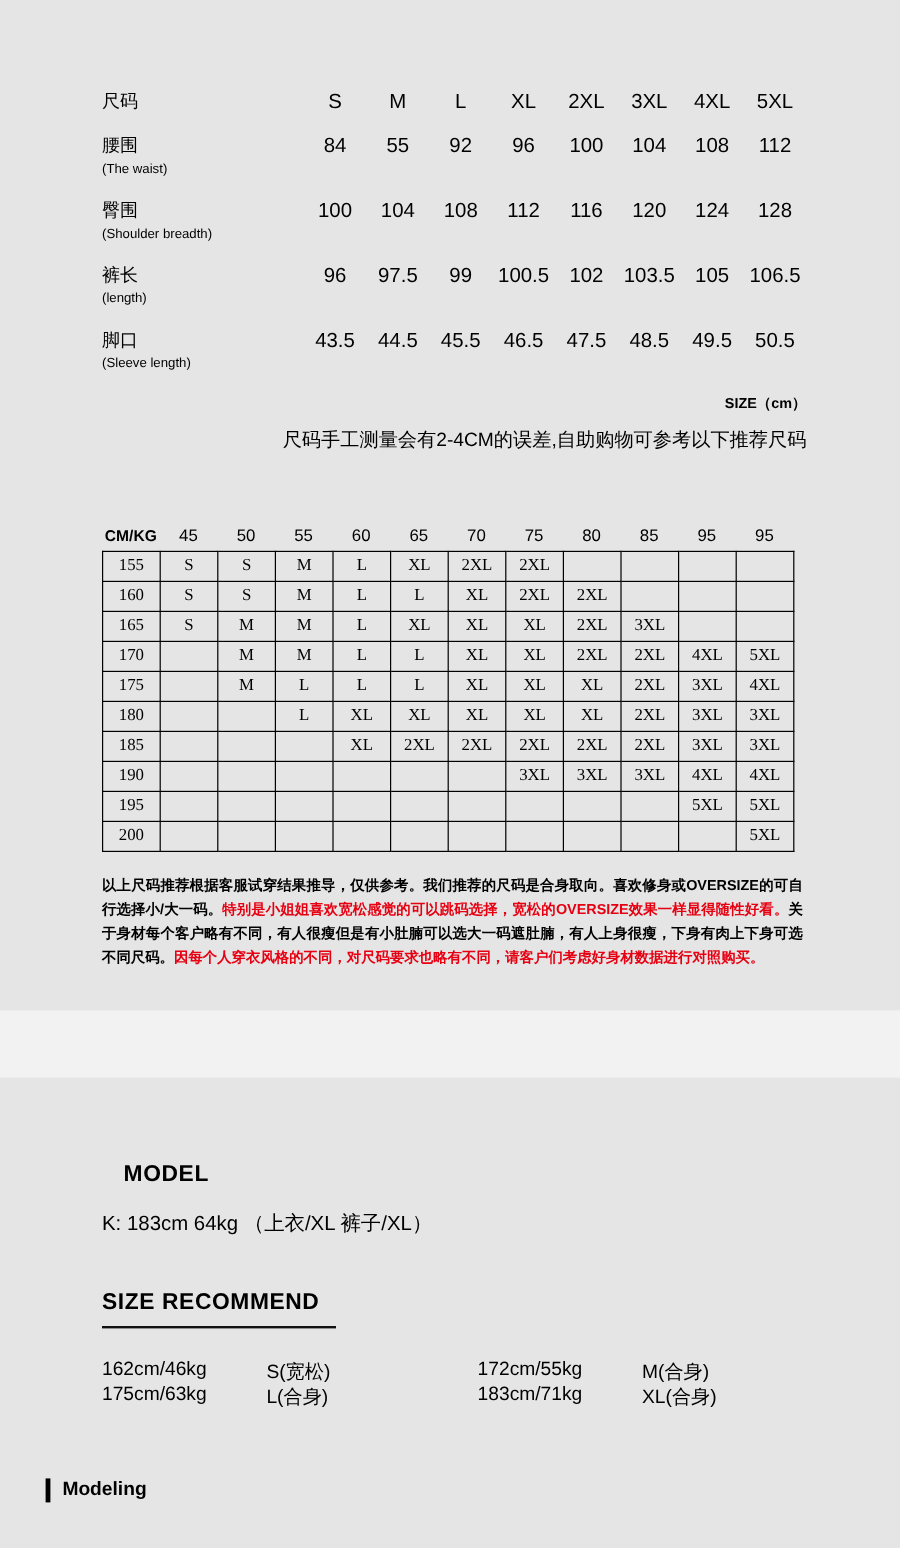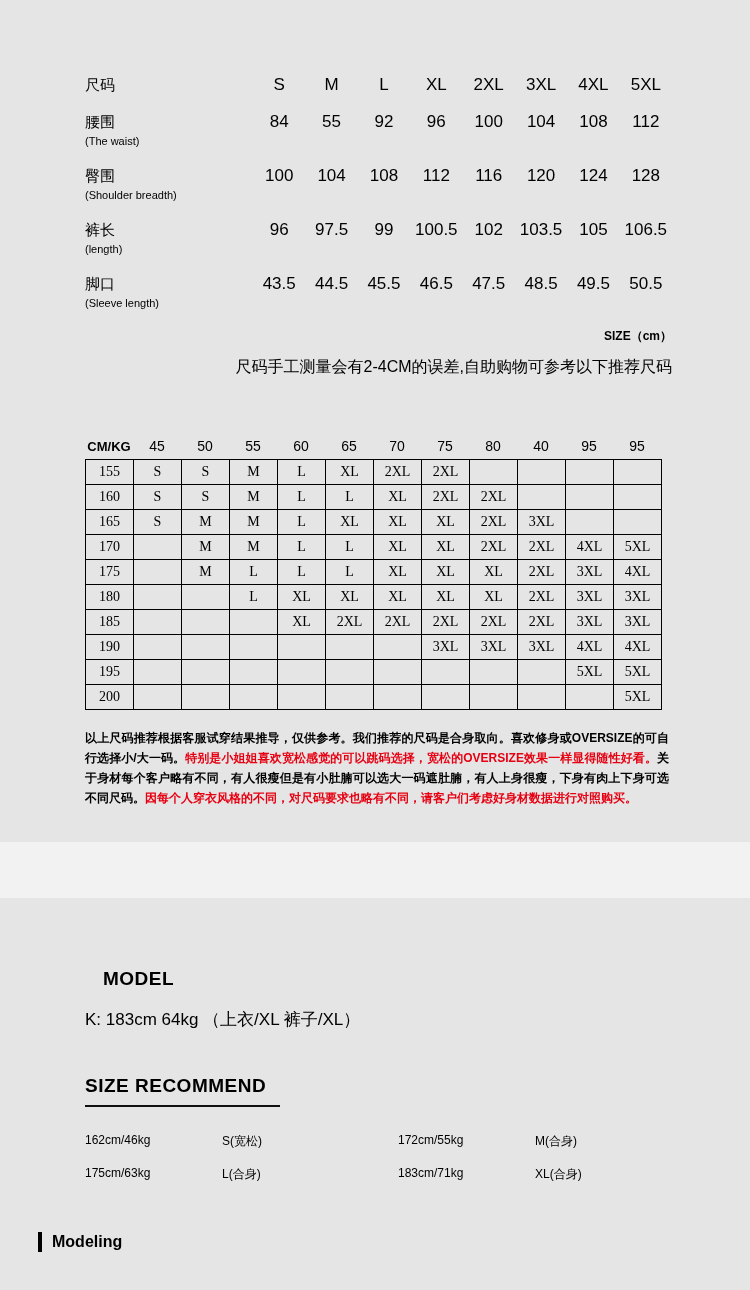--- a/index.html
+++ b/index.html
@@ -66,22 +66,22 @@
     display: inline-block;
     font-size: 19px; font-weight: bold;
     margin: 44px 0 0; padding: 0 14px 8px 0;
     border-bottom: 2px solid #111;
     letter-spacing: 0.5px;
   }
   .entries {
     margin-top: 26px;
     display: grid;
     grid-template-columns: 137px 176px 137px auto;
-    row-gap: 16px;
-    font-size: 12px;
+    row-gap: 0;
+    font-size: 16px;
   }
 
   
   .footer { position: absolute; left: 38px; top: 1232px; display: flex; align-items: center; }
   .footer-bar { width: 4px; height: 20px; background: #000; margin-right: 10px; }
   .footer-label { font-size: 16px; font-weight: bold; }
   .bottom-strip { position: absolute; left: 0; bottom: 0; width: 750px; height: 13px; background: #e5e5e5; }
 </style>
 </head>
 <body>
@@ -178,21 +178,21 @@
       <div class="grid-header">
           <div class="gh-cell gh-corner">CM/KG</div>
           <div class="gh-cell">45</div>
           <div class="gh-cell">50</div>
           <div class="gh-cell">55</div>
           <div class="gh-cell">60</div>
           <div class="gh-cell">65</div>
           <div class="gh-cell">70</div>
           <div class="gh-cell">75</div>
           <div class="gh-cell">80</div>
-          <div class="gh-cell">40</div>
+          <div class="gh-cell">85</div>
           <div class="gh-cell">95</div>
           <div class="gh-cell">95</div>
         </div>
       <table class="grid">
         <tbody>
             <tr>
               <td class="g-height">155</td>
               <td class="g-cell">S</td>
               <td class="g-cell">S</td>
               <td class="g-cell">M</td>

